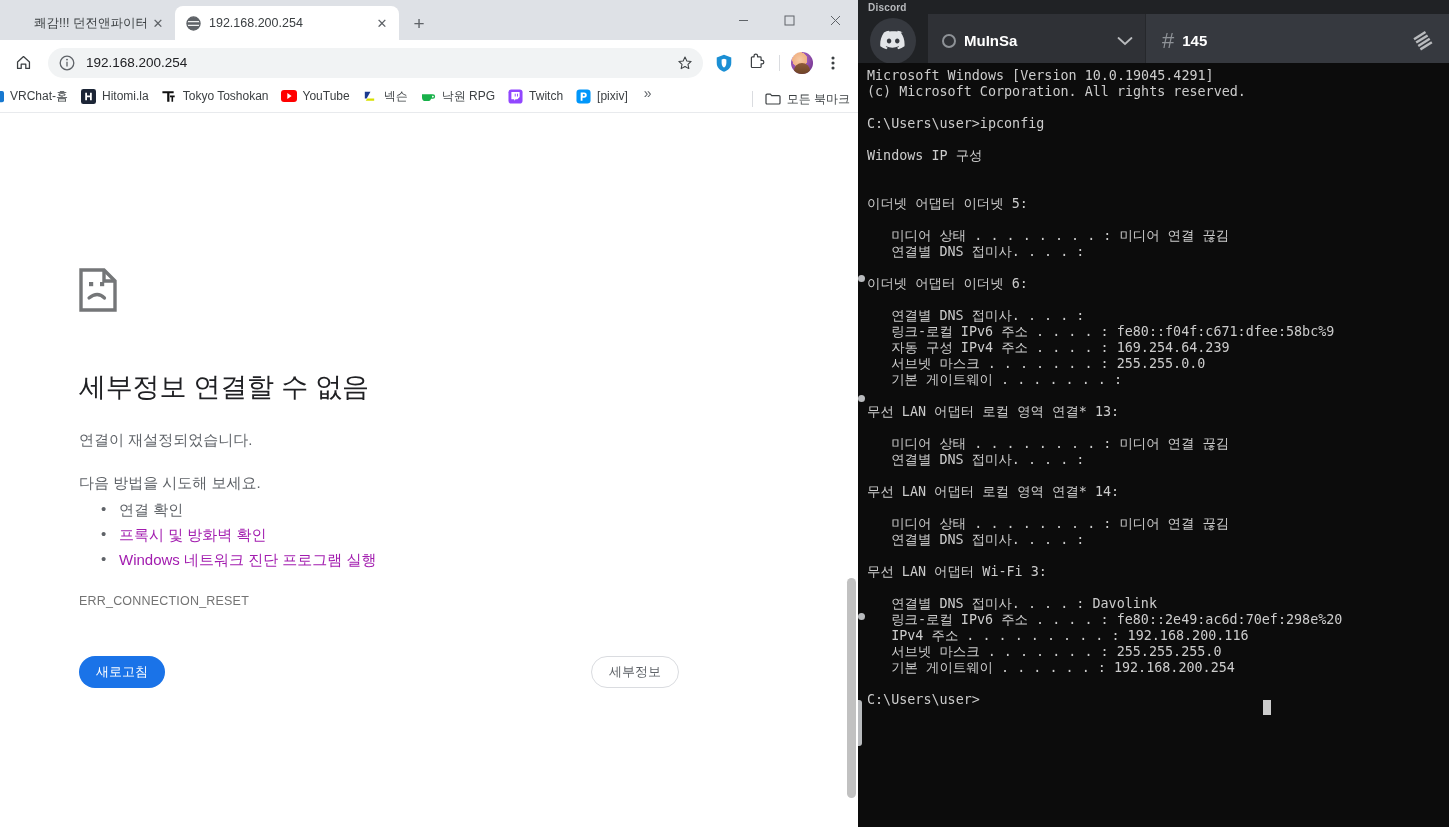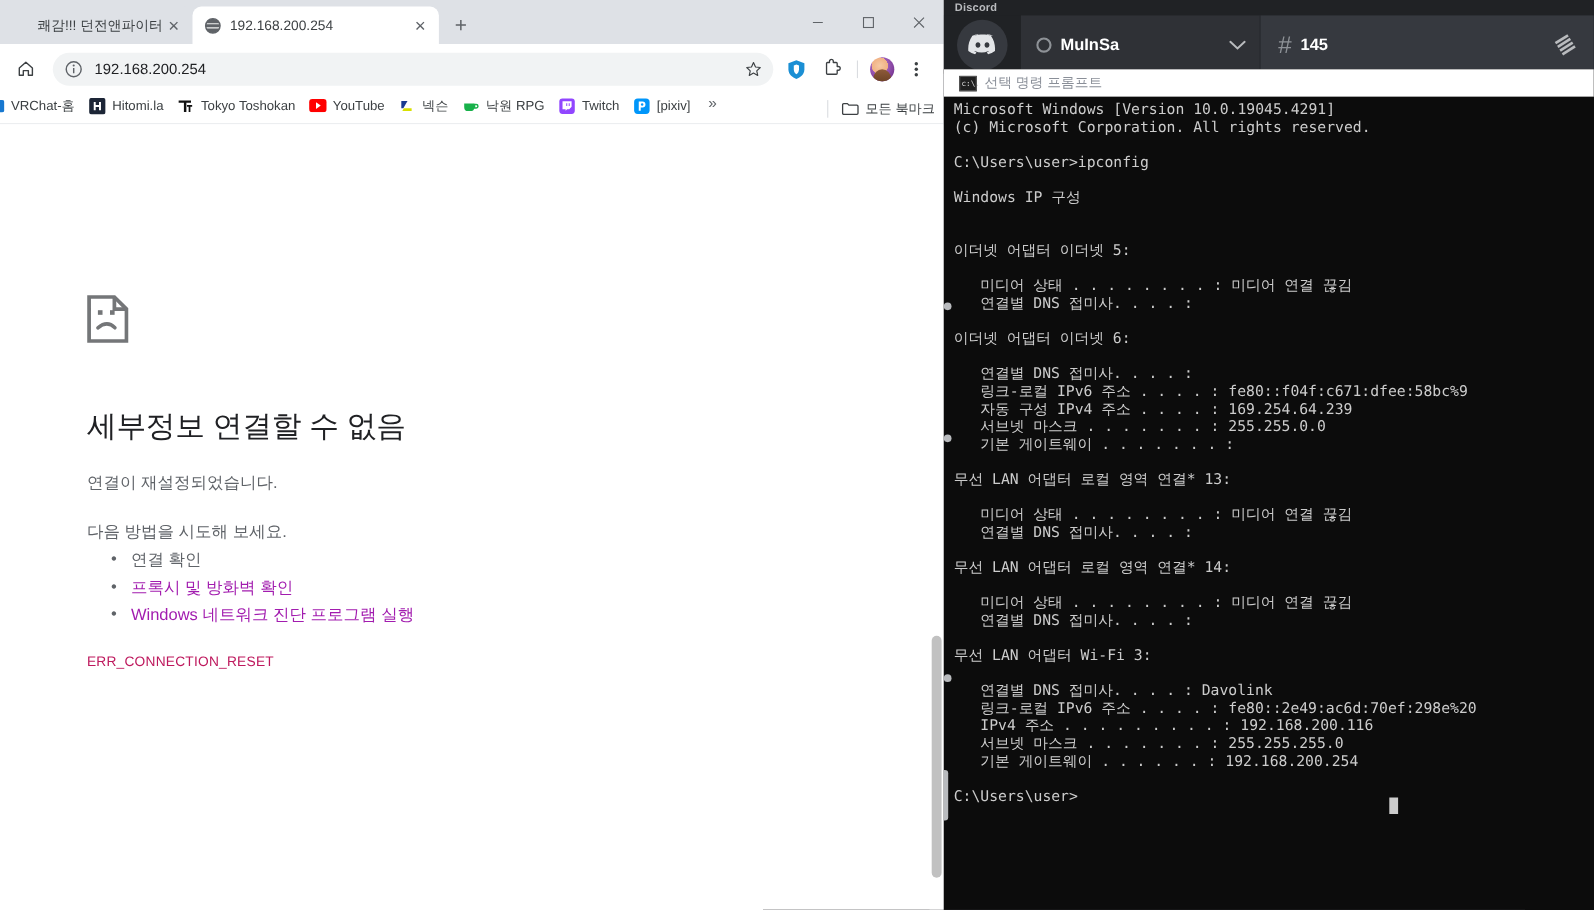--- a/index.html
+++ b/index.html
@@ -181,21 +181,21 @@
   .err-list { list-style: none; margin: 0 0 0 22px; }
   .err-list li {
     position: relative; font-size: 15px; line-height: 25px;
     padding-left: 18px; color: #5f6368;
   }
   .err-list li::before {
     content: "•"; position: absolute; left: 0; top: -1px;
     color: #5f6368; font-size: 15px;
   }
   .err-list li.link { color: #a21caf; }
-  .errcode { font-size: 12.5px; color: #be185d; margin-top: 22px; letter-spacing: .2px; }
+  .errcode { font-size: 12.5px; color: #737373; margin-top: 22px; letter-spacing: .2px; }
   .btnrow {
     position: relative;
     margin-top: 48px;
     width: 600px;
     height: 32px;
   }
   .btn-primary {
     position: absolute; left: 0; top: 0;
     background: #1a73e8; color: #fff;
     border: none; border-radius: 16px;
@@ -563,20 +563,24 @@
         <p class="err-p2">다음 방법을 시도해 보세요.</p>
 
         <ul class="err-list">
           <li>연결 확인</li>
           <li class="link">프록시 및 방화벽 확인</li>
           <li class="link">Windows 네트워크 진단 프로그램 실행</li>
         </ul>
 
         <div class="errcode">ERR_CONNECTION_RESET</div>
 
+        <div class="btnrow">
+          <button class="btn-primary">새로고침</button>
+          <button class="btn-secondary">세부정보</button>
+        </div>
       </div>
 
       <div class="pagescroll">
         <div class="thumb"></div>
       </div>
     </div>
   </div>
 
   <div id="right">
 
@@ -615,24 +619,20 @@
               <rect x="5.5" y="9" width="13.5" height="2.4"></rect>
               <rect x="5.5" y="13" width="13.5" height="2.4"></rect>
               <rect x="5.5" y="17" width="13.5" height="2.4"></rect>
             </g>
           </svg>
         </span>
       </div>
     </div>
 
     <div class="cmd">
-      <div class="cmd-title">
-        <span class="cmdico"></span>
-        <span class="cmdtitletext">선택 명령 프롬프트</span>
-      </div>
       <div class="cmd-body">
         <pre>Microsoft Windows [Version 10.0.19045.4291]
 (c) Microsoft Corporation. All rights reserved.
 
 C:\Users\user&gt;ipconfig
 
 Windows IP 구성
 
 
 이더넷 어댑터 이더넷 5:

